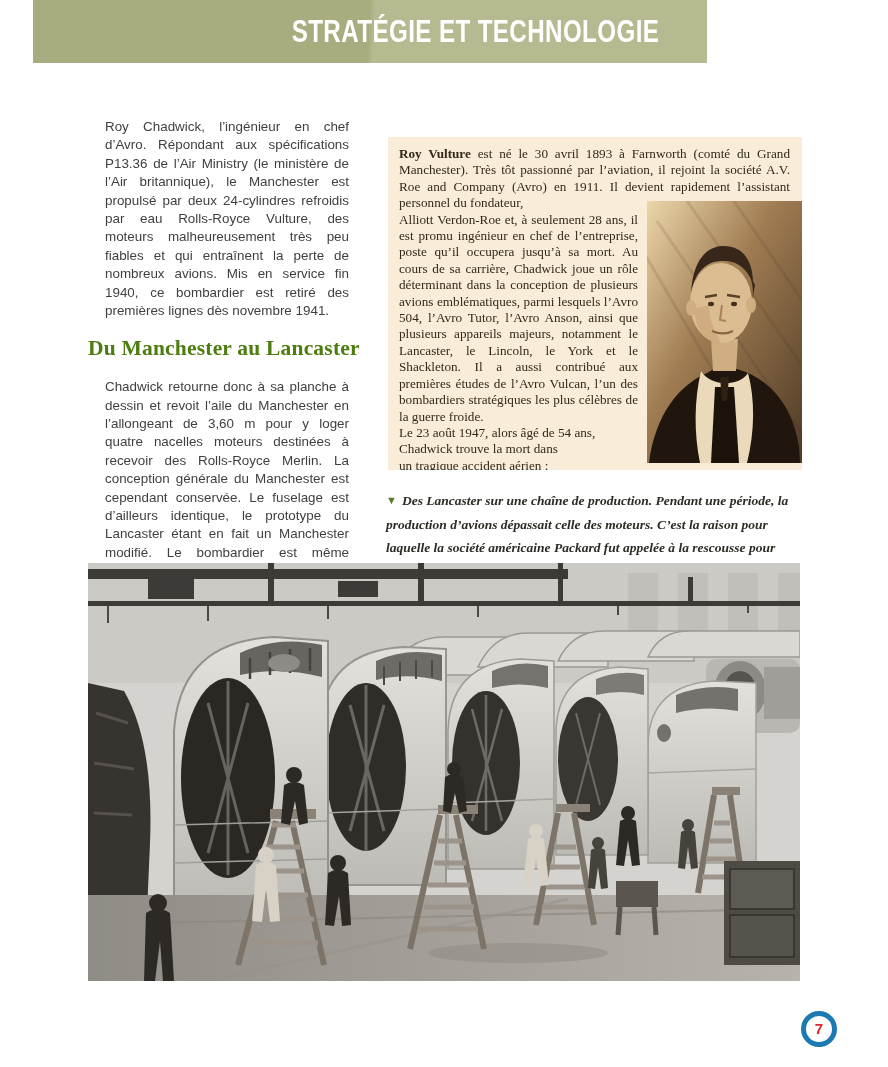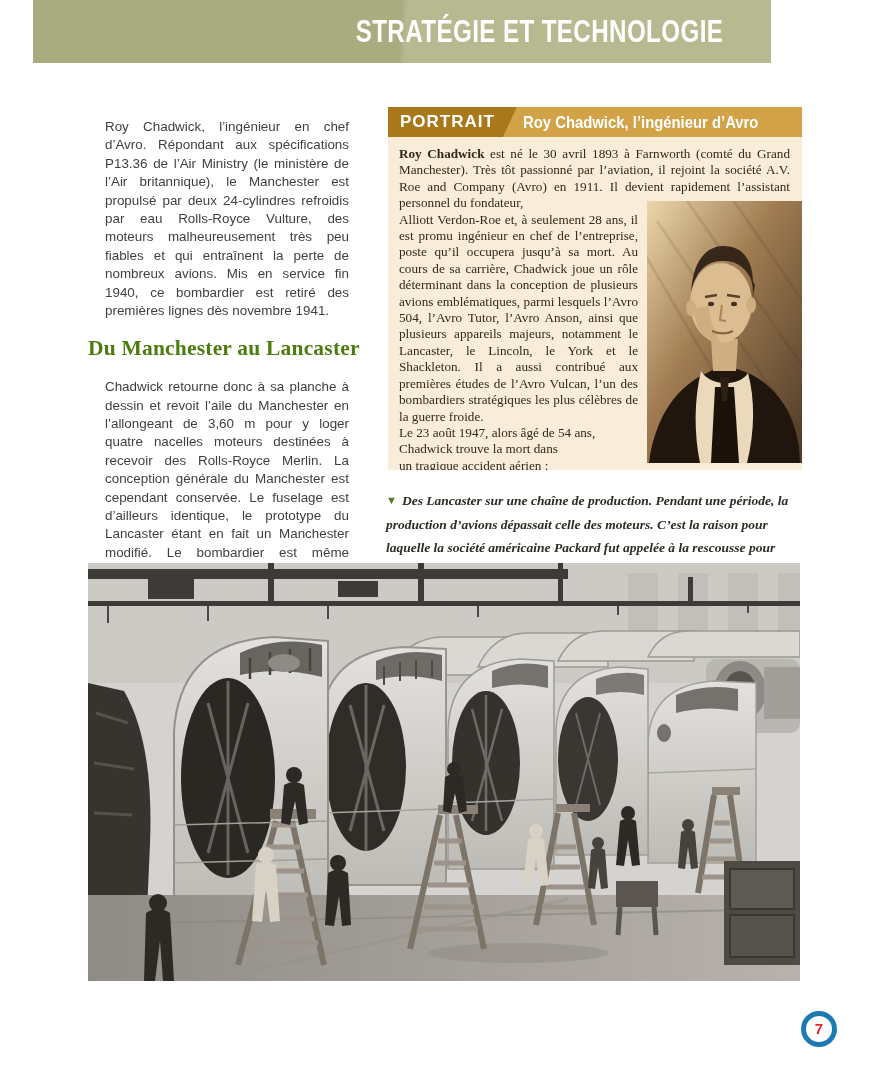--- a/index.html
+++ b/index.html
@@ -3,21 +3,21 @@
 <meta charset="utf-8">
 <style>
   html,body { margin:0; padding:0; background:#ffffff; }
   .page {
     position:relative; width:888px; height:1067px; background:#ffffff;
     font-family:"Liberation Sans", sans-serif; overflow:hidden;
   }
 
   
   .band {
-    position:absolute; left:33px; top:0; width:738px; height:63px;
+    position:absolute; left:33px; top:0; width:674px; height:63px;
     background:linear-gradient(93deg,#a8ac7e 0 49.8%, #b7ba91 50.6%);
     text-align:center;
   }
   .band-title {
     position:absolute; right:48px; top:16px; margin:0;
     color:#ffffff; font-weight:700; font-size:31px; line-height:1;
     letter-spacing:0.5px; transform:scaleX(.78); transform-origin:100% 50%;
     white-space:nowrap;
   }
 
@@ -92,26 +92,22 @@
   </div>
 
   <div class="col">
     <p>Roy Chadwick, l’ingénieur en chef d’Avro. Répondant aux spécifications P13.36 de l’Air Ministry (le ministère de l’Air britannique), le Manchester est propulsé par deux 24-cylindres refroidis par eau Rolls-Royce Vulture, des moteurs malheureusement très peu fiables et qui entraînent la perte de nombreux avions. Mis en service fin 1940, ce bombardier est retiré des premières lignes dès novembre 1941.</p>
     <p class="section-heading">Du Manchester au Lancaster</p>
     <p>Chadwick retourne donc à sa planche à dessin et revoit l’aile du Manchester en l’allongeant de 3,60 m pour y loger quatre nacelles moteurs destinées à recevoir des Rolls-Royce Merlin. La conception générale du Manchester est cependant conservée. Le fuselage est d’ailleurs identique, le prototype du Lancaster étant en fait un Manchester modifié. Le bombardier est même simplement renommé Avro 683 Type Manchester III mais, pour faire oublier son désastreux prédécesseur, il prendra finalement le nom de Lancaster après son premier vol le 9 janvier 1941.</p>
     <p class="indent">Le premier Squadron à recevoir le Lancaster est le No. 44 (Rhodesia), basé à Waddington, suivi par le No. 97 Sqn de Woodhall Spa.</p>
   </div>
 
   <div class="pbox">
-    <div class="pbar">
-      <span class="plabel">PORTRAIT</span>
-      <span class="ptitle">Roy Chadwick, l’ingénieur d’Avro</span>
-    </div>
     <div class="pbody">
-      <b>Roy Chadwick</b><span> est né le 30 avril 1893 à Farnworth (comté du Grand Manchester). Très tôt passionné par l’aviation, il rejoint la société A.V. Roe and Company (Avro) en 1911. Il devient rapidement l’assistant personnel du fondateur,</span>
+      <b>Roy Vulture</b><span> est né le 30 avril 1893 à Farnworth (comté du Grand Manchester). Très tôt passionné par l’aviation, il rejoint la société A.V. Roe and Company (Avro) en 1911. Il devient rapidement l’assistant personnel du fondateur,</span>
       <div class="pphoto">
         <svg viewBox="0 0 155 262" width="155" height="262" aria-hidden="true">
           <defs>
             <linearGradient id="pbg" x1="0" y1="0" x2="1" y2="1">
               <stop offset="0" stop-color="#ecd6ab"></stop>
               <stop offset="0.42" stop-color="#a07c52"></stop>
               <stop offset="1" stop-color="#4e3a26"></stop>
             </linearGradient>
           </defs>
           <rect width="155" height="262" fill="url(#pbg)"></rect>

